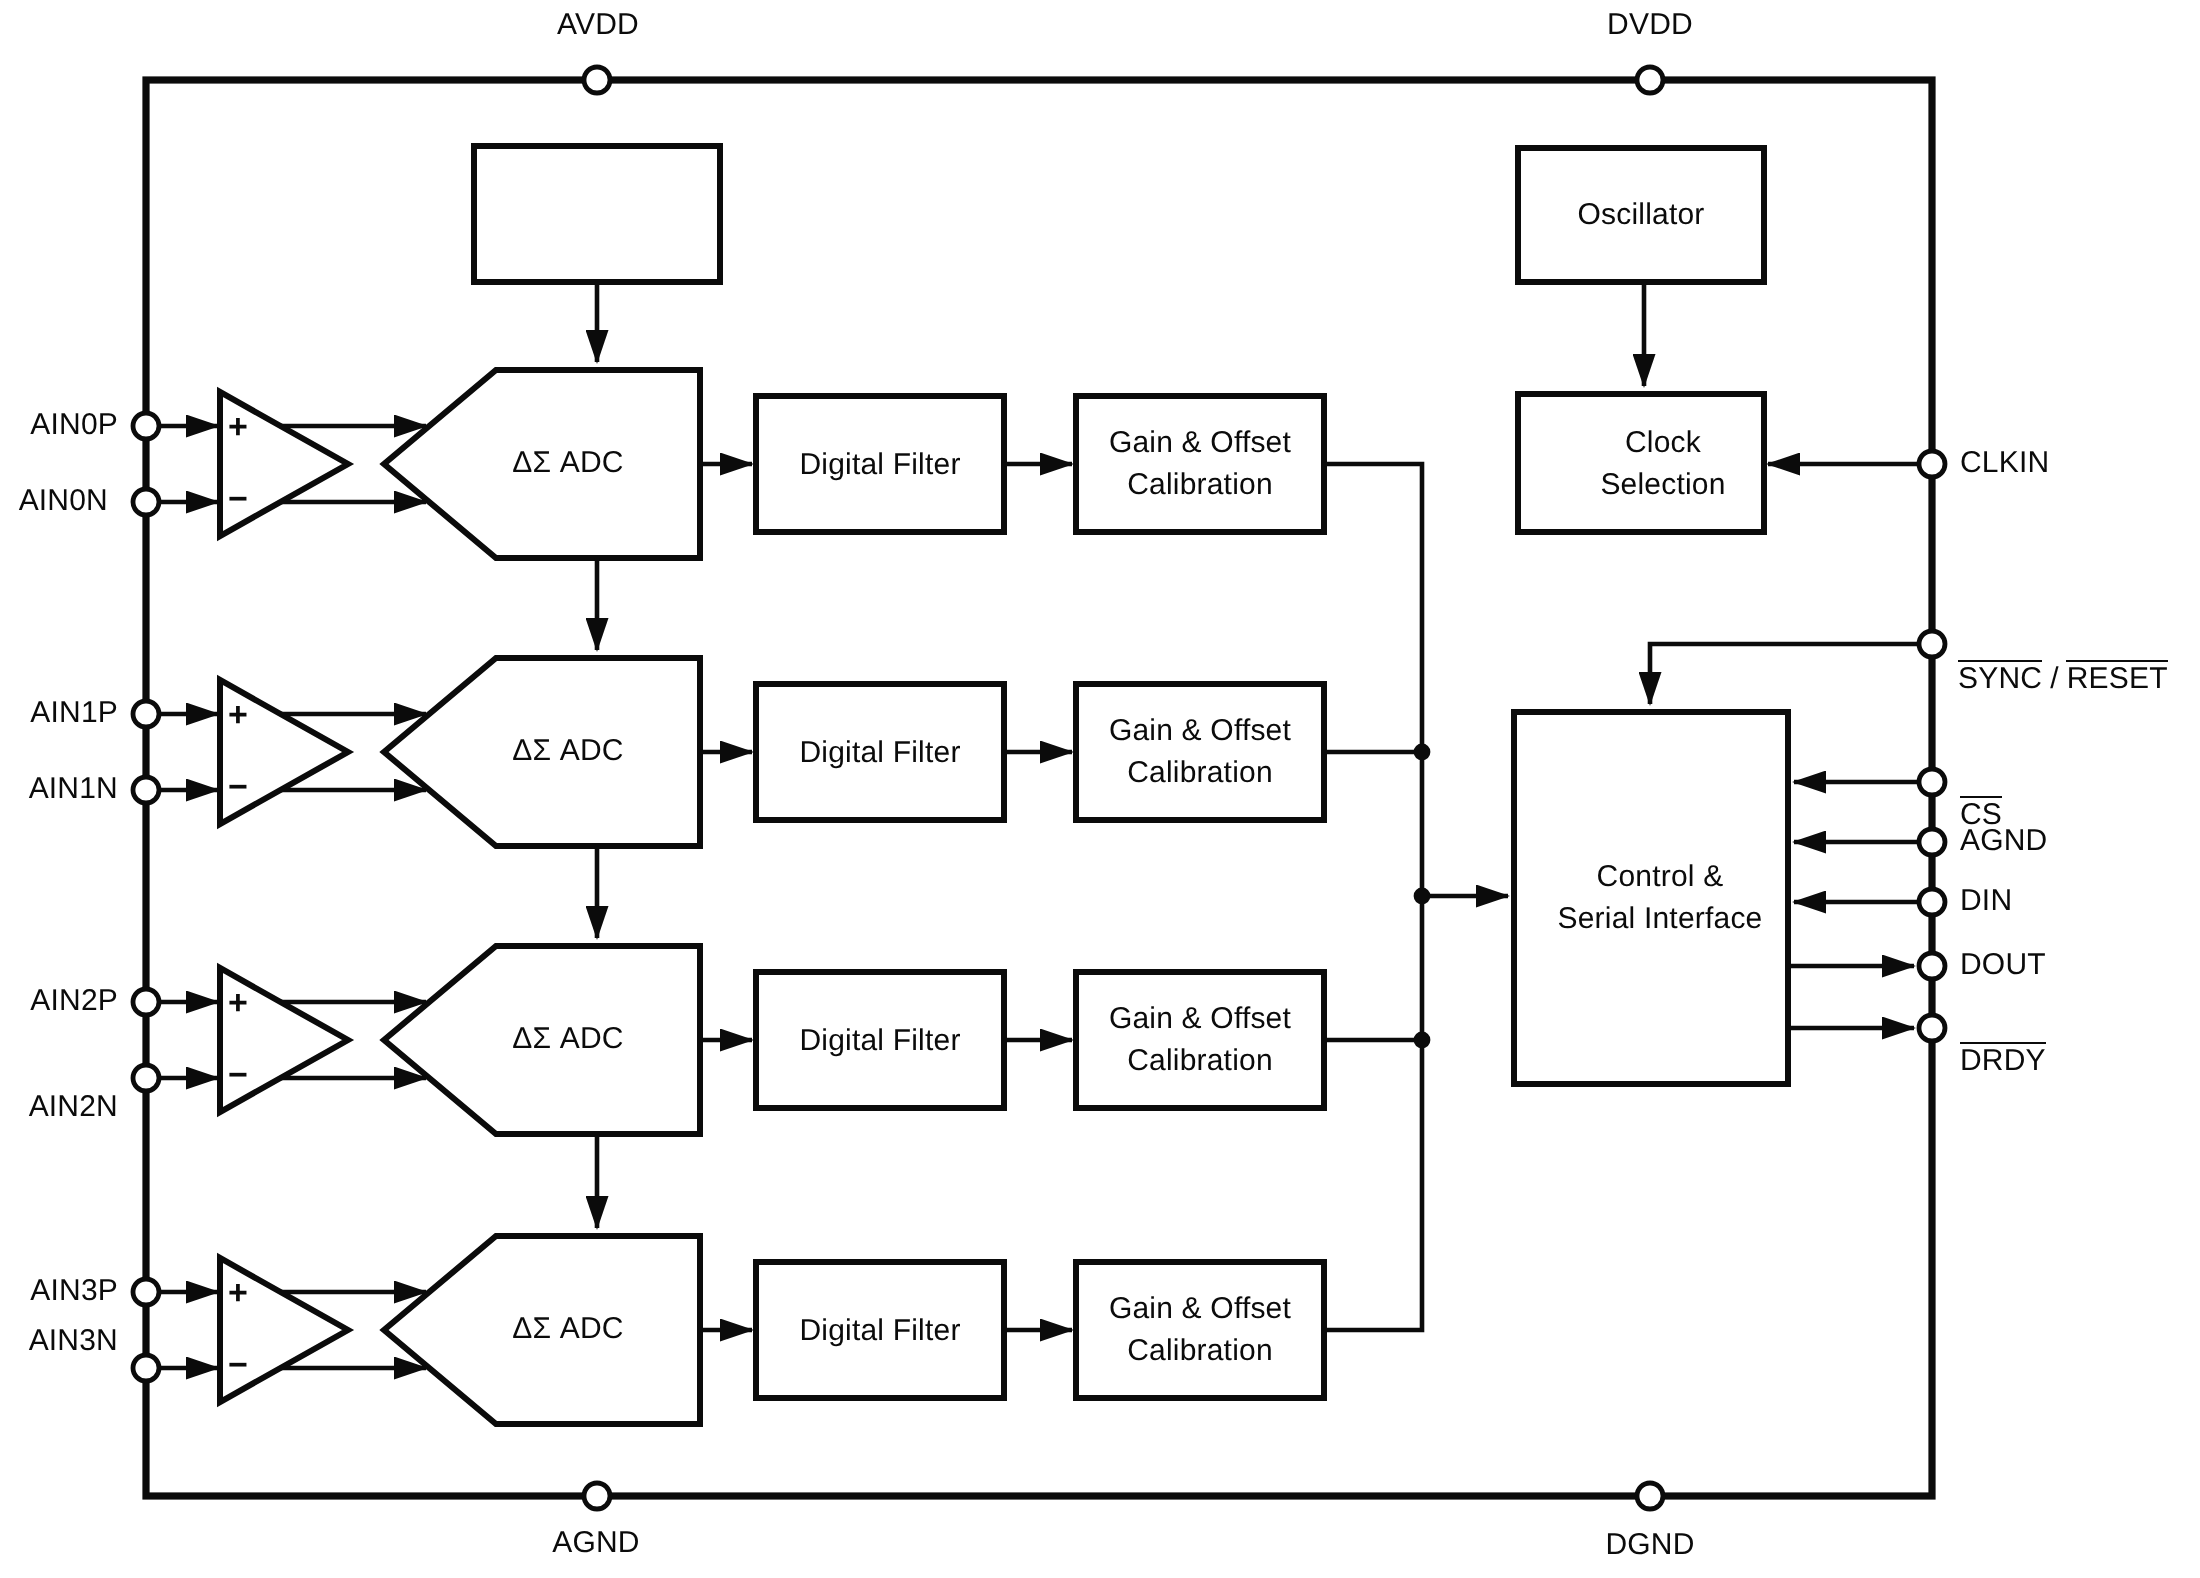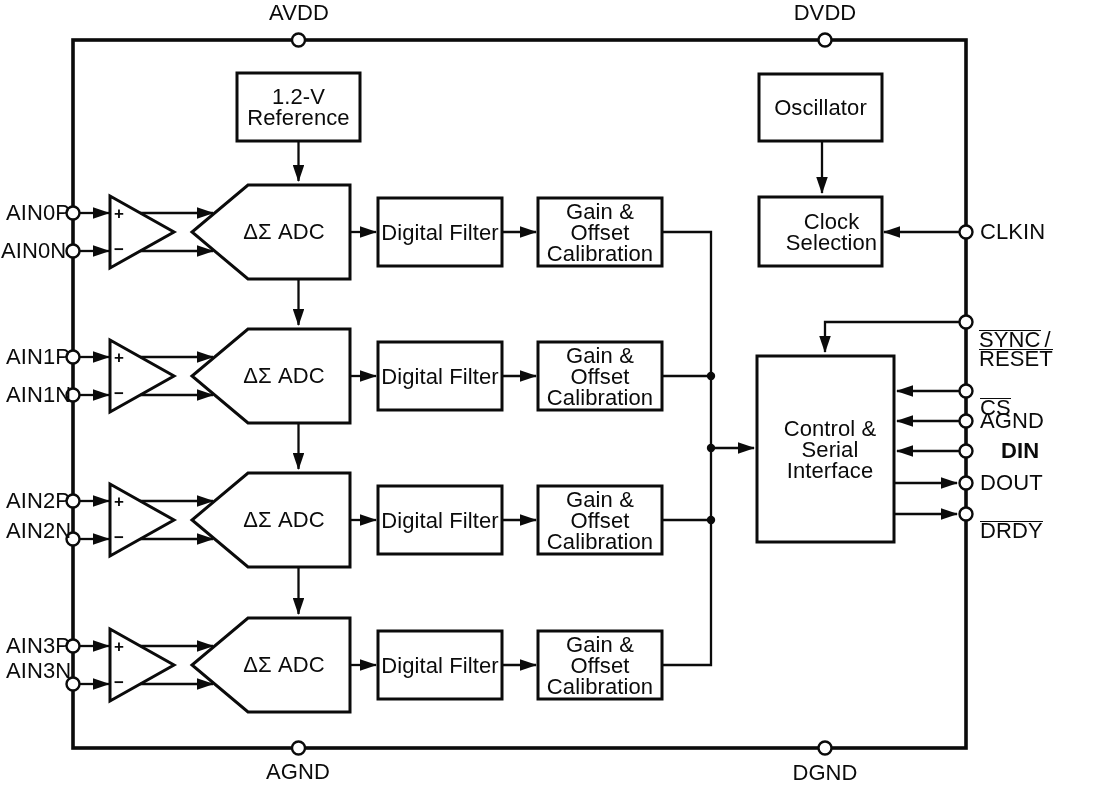--- a/index.html
+++ b/index.html
@@ -8,21 +8,21 @@
     font-family:"Liberation Sans", sans-serif; color:#0b0b0b; overflow:hidden;
   }
   svg.layer { position:absolute; left:0; top:0; }
   .w   { stroke:#0b0b0b; stroke-width:2.3; fill:none; }
   .s   { stroke:#0b0b0b; stroke-width:3;   fill:#ffffff; }
   .b   { stroke:#0b0b0b; stroke-width:3.6; fill:none; }
   .pc  { fill:#ffffff; stroke:#0b0b0b; stroke-width:2.4; }
   .dot { fill:#0b0b0b; stroke:none; }
 
   .lbl {
-    position:absolute; font-size:22px; line-height:18px;
+    position:absolute; font-size:15px; line-height:18px;
     white-space:pre-line; letter-spacing:0.1px;
   }
   .center {
     display:flex; align-items:center; justify-content:center;
     text-align:center; line-height:21px;
   }
   .tc { text-align:center; }
   .tr { text-align:right; }
   .pm { font-size:17px; font-weight:bold; display:flex; align-items:center; justify-content:center; }
   .ovl { display:inline-block; border-top:1.9px solid #0b0b0b; padding-top:1px; line-height:16px; }
@@ -154,22 +154,20 @@
       <circle class="pc" cx="966" cy="483" r="6.5"></circle>
       <circle class="pc" cx="966" cy="514" r="6.5"></circle>
     </g>
   </svg>
 
   <div class="lbl tc" style="left:258px; top:4px;  width:82px;">AVDD</div>
   <div class="lbl tc" style="left:784px; top:4px;  width:82px;">DVDD</div>
   <div class="lbl tc" style="left:257px; top:763px; width:82px;">AGND</div>
   <div class="lbl tc" style="left:784px; top:764px; width:82px;">DGND</div>
 
-  <div class="lbl center" style="left:237px; top:73px;  width:123px; height:68px;">1.2-V
-Reference</div>
   <div class="lbl center" style="left:759px; top:74px;  width:123px; height:67px;">Oscillator</div>
   <div class="lbl center" style="left:759px; top:197px; width:145px; height:69px;border-radius:21px;">Clock
 Selection</div>
   <div class="lbl center" style="left:757px; top:356px; width:146px; height:186px;">Control &amp;
 Serial Interface</div>
 
   <div class="lbl tr" style="left:6px; top:204px; width:53px;">AIN0P</div>
   <div class="lbl tr" style="left:1px; top:242px; width:53px;">AIN0N</div>
   <div class="lbl pm" style="left:110px; top:205px; width:18px; height:18px;">+</div>
   <div class="lbl pm" style="left:110px; top:241px; width:18px; height:18px;">−</div>
@@ -181,21 +179,21 @@
   <div class="lbl tr" style="left:6px; top:348px; width:53px;">AIN1P</div>
   <div class="lbl tr" style="left:6px; top:386px; width:53px;">AIN1N</div>
   <div class="lbl pm" style="left:110px; top:349px; width:18px; height:18px;">+</div>
   <div class="lbl pm" style="left:110px; top:385px; width:18px; height:18px;">−</div>
   <div class="lbl tc rowlbl" style="left:209px; top:366px; width:150px;">ΔΣ ADC</div>
   <div class="lbl center" style="left:378px; top:342px; width:124px; height:68px;">Digital Filter</div>
   <div class="lbl center" style="left:538px; top:342px; width:124px; height:68px;">Gain &amp; Offset
 Calibration</div>
 
   <div class="lbl tr" style="left:6px; top:492px; width:53px;">AIN2P</div>
-  <div class="lbl tr" style="left:6px; top:522px; width:53px;">AIN2N</div>
+  <div class="lbl tr" style="left:6px; top:545px; width:53px;">AIN2N</div>
   <div class="lbl pm" style="left:110px; top:493px; width:18px; height:18px;">+</div>
   <div class="lbl pm" style="left:110px; top:529px; width:18px; height:18px;">−</div>
   <div class="lbl tc rowlbl" style="left:209px; top:510px; width:150px;">ΔΣ ADC</div>
   <div class="lbl center" style="left:378px; top:486px; width:124px; height:68px;">Digital Filter</div>
   <div class="lbl center" style="left:538px; top:486px; width:124px; height:68px;">Gain &amp; Offset
 Calibration</div>
 
   <div class="lbl tr" style="left:6px; top:637px; width:53px;">AIN3P</div>
   <div class="lbl tr" style="left:6px; top:662px; width:53px;">AIN3N</div>
   <div class="lbl pm" style="left:110px; top:638px; width:18px; height:18px;">+</div>
@@ -208,19 +206,19 @@
   <div class="lbl" style="left:980px; top:223px;">CLKIN</div>
 
   <div class="lbl" style="left:979px; top:311px;">
     <span class="ovl">SYNC</span><span class="sep">/</span><span class="ovl">RESET</span>
   </div>
 
   <div class="lbl" style="left:980px; top:380px;">
     <span class="ovl">CS</span>
   </div>
   <div class="lbl" style="left:980px; top:412px;">AGND</div>
-  <div class="lbl" style="left:1001px; top:442px;font-weight:bold;">DIN</div>
+  <div class="lbl" style="left:980px; top:442px;">DIN</div>
   <div class="lbl" style="left:980px; top:474px;">DOUT</div>
   <div class="lbl" style="left:980px; top:503px;">
     <span class="ovl">DRDY</span>
   </div>
 
 </div>
 
 </body></html>

